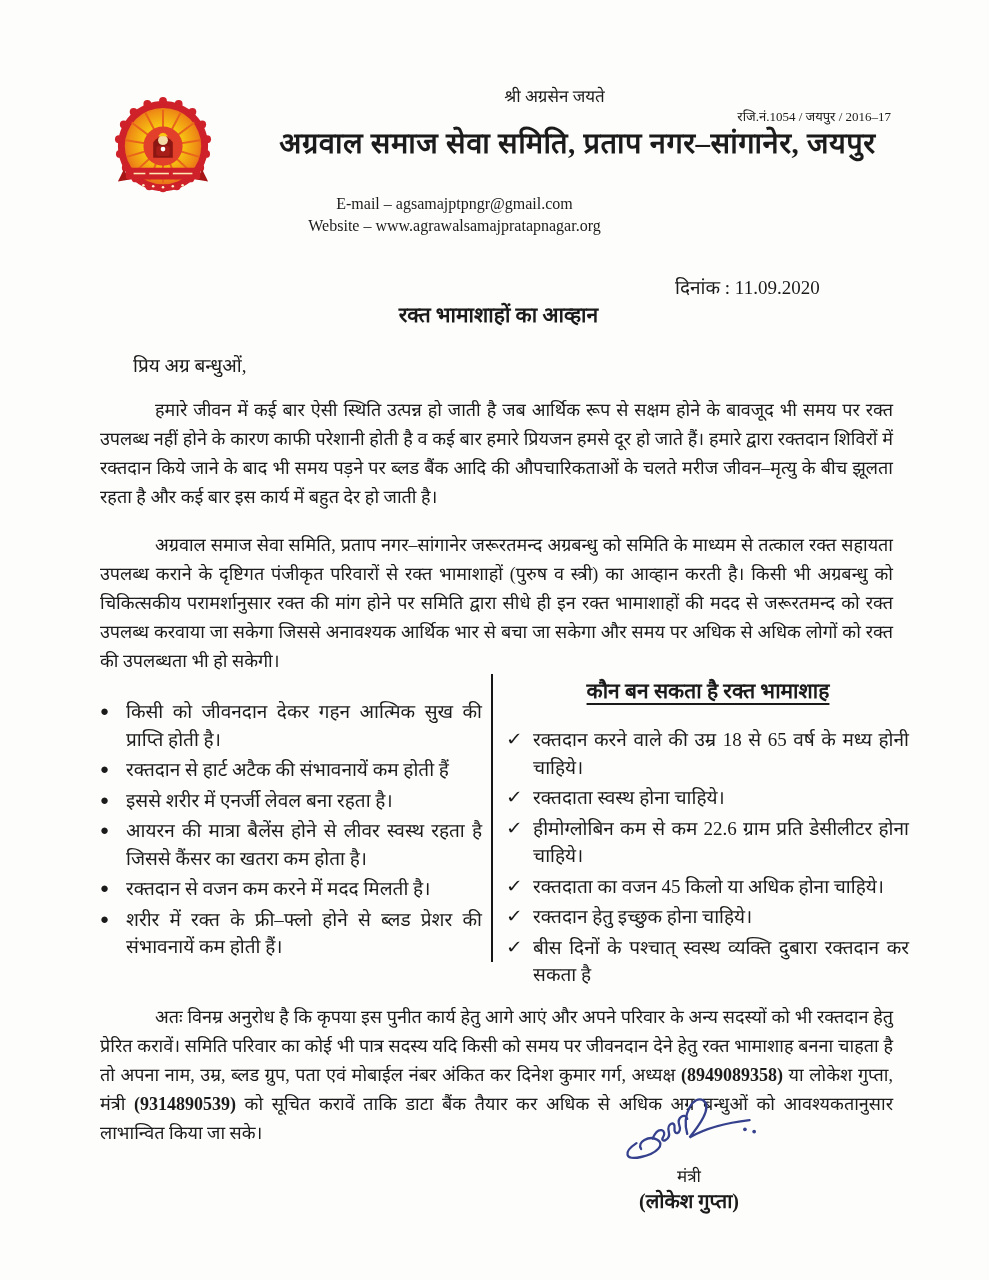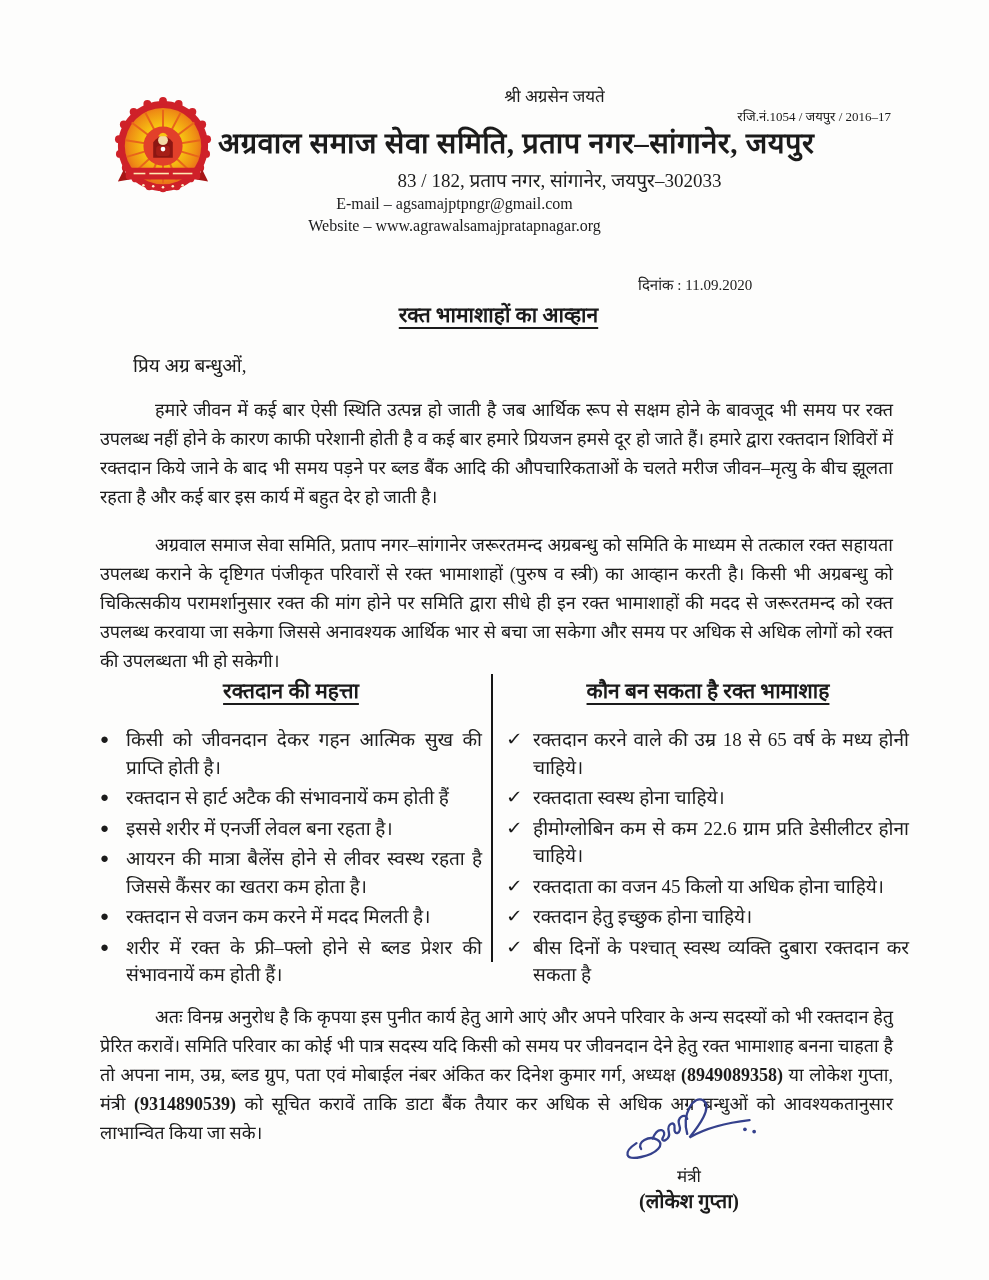--- a/index.html
+++ b/index.html
@@ -12,28 +12,28 @@
     color:#1b1b1b;
     overflow:hidden;
   }
   .abs{position:absolute;}
   .bold{font-weight:bold;}
   .dev{font-family:"Liberation Serif","DejaVu Sans",serif;}
 
   #invocation{top:84px;left:120px;right:0;font-size:17px;text-align:center;}
   #regno{top:107px;right:98px;font-size:13px;}
   #logo{top:97px;left:114px;width:98px;height:108px;}
-  #org-name{top:122px;left:182px;right:52px;font-size:29px;font-weight:bold;letter-spacing:.5px;padding-left:36px;}
+  #org-name{top:122px;left:182px;right:52px;font-size:29px;font-weight:bold;text-align:center;letter-spacing:.5px;padding-left:36px;}
   #org-address{top:167px;left:182px;right:52px;font-size:19px;text-align:center;}
   #org-email{top:195px;left:0;right:80px;font-size:16px;text-align:center;}
   #org-website{top:217px;left:0;right:80px;font-size:16px;text-align:center;}
 
-  #date-line{top:274px;left:638px;font-size:15px;}
+  #date-line{top:274px;left:675px;font-size:19px;}
   #letter-title{top:300px;left:0;right:0;text-align:center;font-size:21px;font-weight:bold;}
-  #letter-title .u{text-decoration:underline;text-underline-offset:5px;margin-left:8px;}
+  #letter-title .u{text-underline-offset:5px;margin-left:8px;}
   #salutation{top:352px;left:133px;font-size:19px;}
 
   .para{
     left:100px;right:96px;
     font-size:18px;line-height:29px;
     text-align:justify;text-indent:55px;
   }
   #para1{top:396px;}
   #para2{top:531px;}
   #closing{top:979px;margin-top:24px;}
@@ -144,39 +144,35 @@
           <circle cx="50" cy="92" r="1.3"></circle>
         <circle cx="60" cy="91" r="1.3"></circle>
           <circle cx="70" cy="90" r="1.3"></circle>
       </g>
     </g>
   </svg>
 
   <div id="invocation" class="abs dev">श्री अग्रसेन जयते</div>
   <div id="regno" class="abs dev">रजि.नं.1054 / जयपुर / 2016–17</div>
   <div id="org-name" class="abs dev">अग्रवाल समाज सेवा समिति, प्रताप नगर–सांगानेर, जयपुर</div>
-  <div id="org-address" class="abs dev">83 / 182, प्रताप नगर, सांगानेर, जयपुर–302033</div>
   <div id="org-website" class="abs">Website – www.agrawalsamajpratapnagar.org</div>
   <div id="org-email" class="abs">E-mail – agsamajptpngr@gmail.com</div>
 
   <div id="date-line" class="abs dev">दिनांक : 11.09.2020</div>
   <div id="letter-title" class="abs dev">
     <span class="u">रक्त भामाशाहों का आव्हान</span>
   </div>
 
   <div id="salutation" class="abs dev">प्रिय अग्र बन्धुओं,</div>
   <div id="para1" class="abs para dev">हमारे जीवन में कई बार ऐसी स्थिति उत्पन्न हो जाती है जब आर्थिक रूप से सक्षम होने के बावजूद भी समय पर रक्त उपलब्ध नहीं होने के कारण काफी परेशानी होती है व कई बार हमारे प्रियजन हमसे दूर हो जाते हैं। हमारे द्वारा रक्तदान शिविरों में रक्तदान किये जाने के बाद भी समय पड़ने पर ब्लड बैंक आदि की औपचारिकताओं के चलते मरीज जीवन–मृत्यु के बीच झूलता रहता है और कई बार इस कार्य में बहुत देर हो जाती है।</div>
   <div id="para2" class="abs para dev">अग्रवाल समाज सेवा समिति, प्रताप नगर–सांगानेर जरूरतमन्द अग्रबन्धु को समिति के माध्यम से तत्काल रक्त सहायता उपलब्ध कराने के दृष्टिगत पंजीकृत परिवारों से रक्त भामाशाहों (पुरुष व स्त्री) का आव्हान करती है। किसी भी अग्रबन्धु को चिकित्सकीय परामर्शानुसार रक्त की मांग होने पर समिति द्वारा सीधे ही इन रक्त भामाशाहों की मदद से जरूरतमन्द को रक्त उपलब्ध करवाया जा सकेगा जिससे अनावश्यक आर्थिक भार से बचा जा सकेगा और समय पर अधिक से अधिक लोगों को रक्त की उपलब्धता भी हो सकेगी।</div>
 
   <div id="col-divider" class="abs"></div>
 
   <div id="left-col" class="abs">
-    <div class="col-header dev">
-      <span class="u">रक्तदान की महत्ता</span>
-    </div>
     <ul class="plain">
       <li>
           <span class="marker dot">●</span>
           <span class="txt dev">किसी को जीवनदान देकर गहन आत्मिक सुख की प्राप्ति होती है।</span>
         </li>
       <li>
           <span class="marker dot">●</span>
           <span class="txt dev">रक्तदान से हार्ट अटैक की संभावनायें कम होती हैं</span>
         </li>
       <li>

